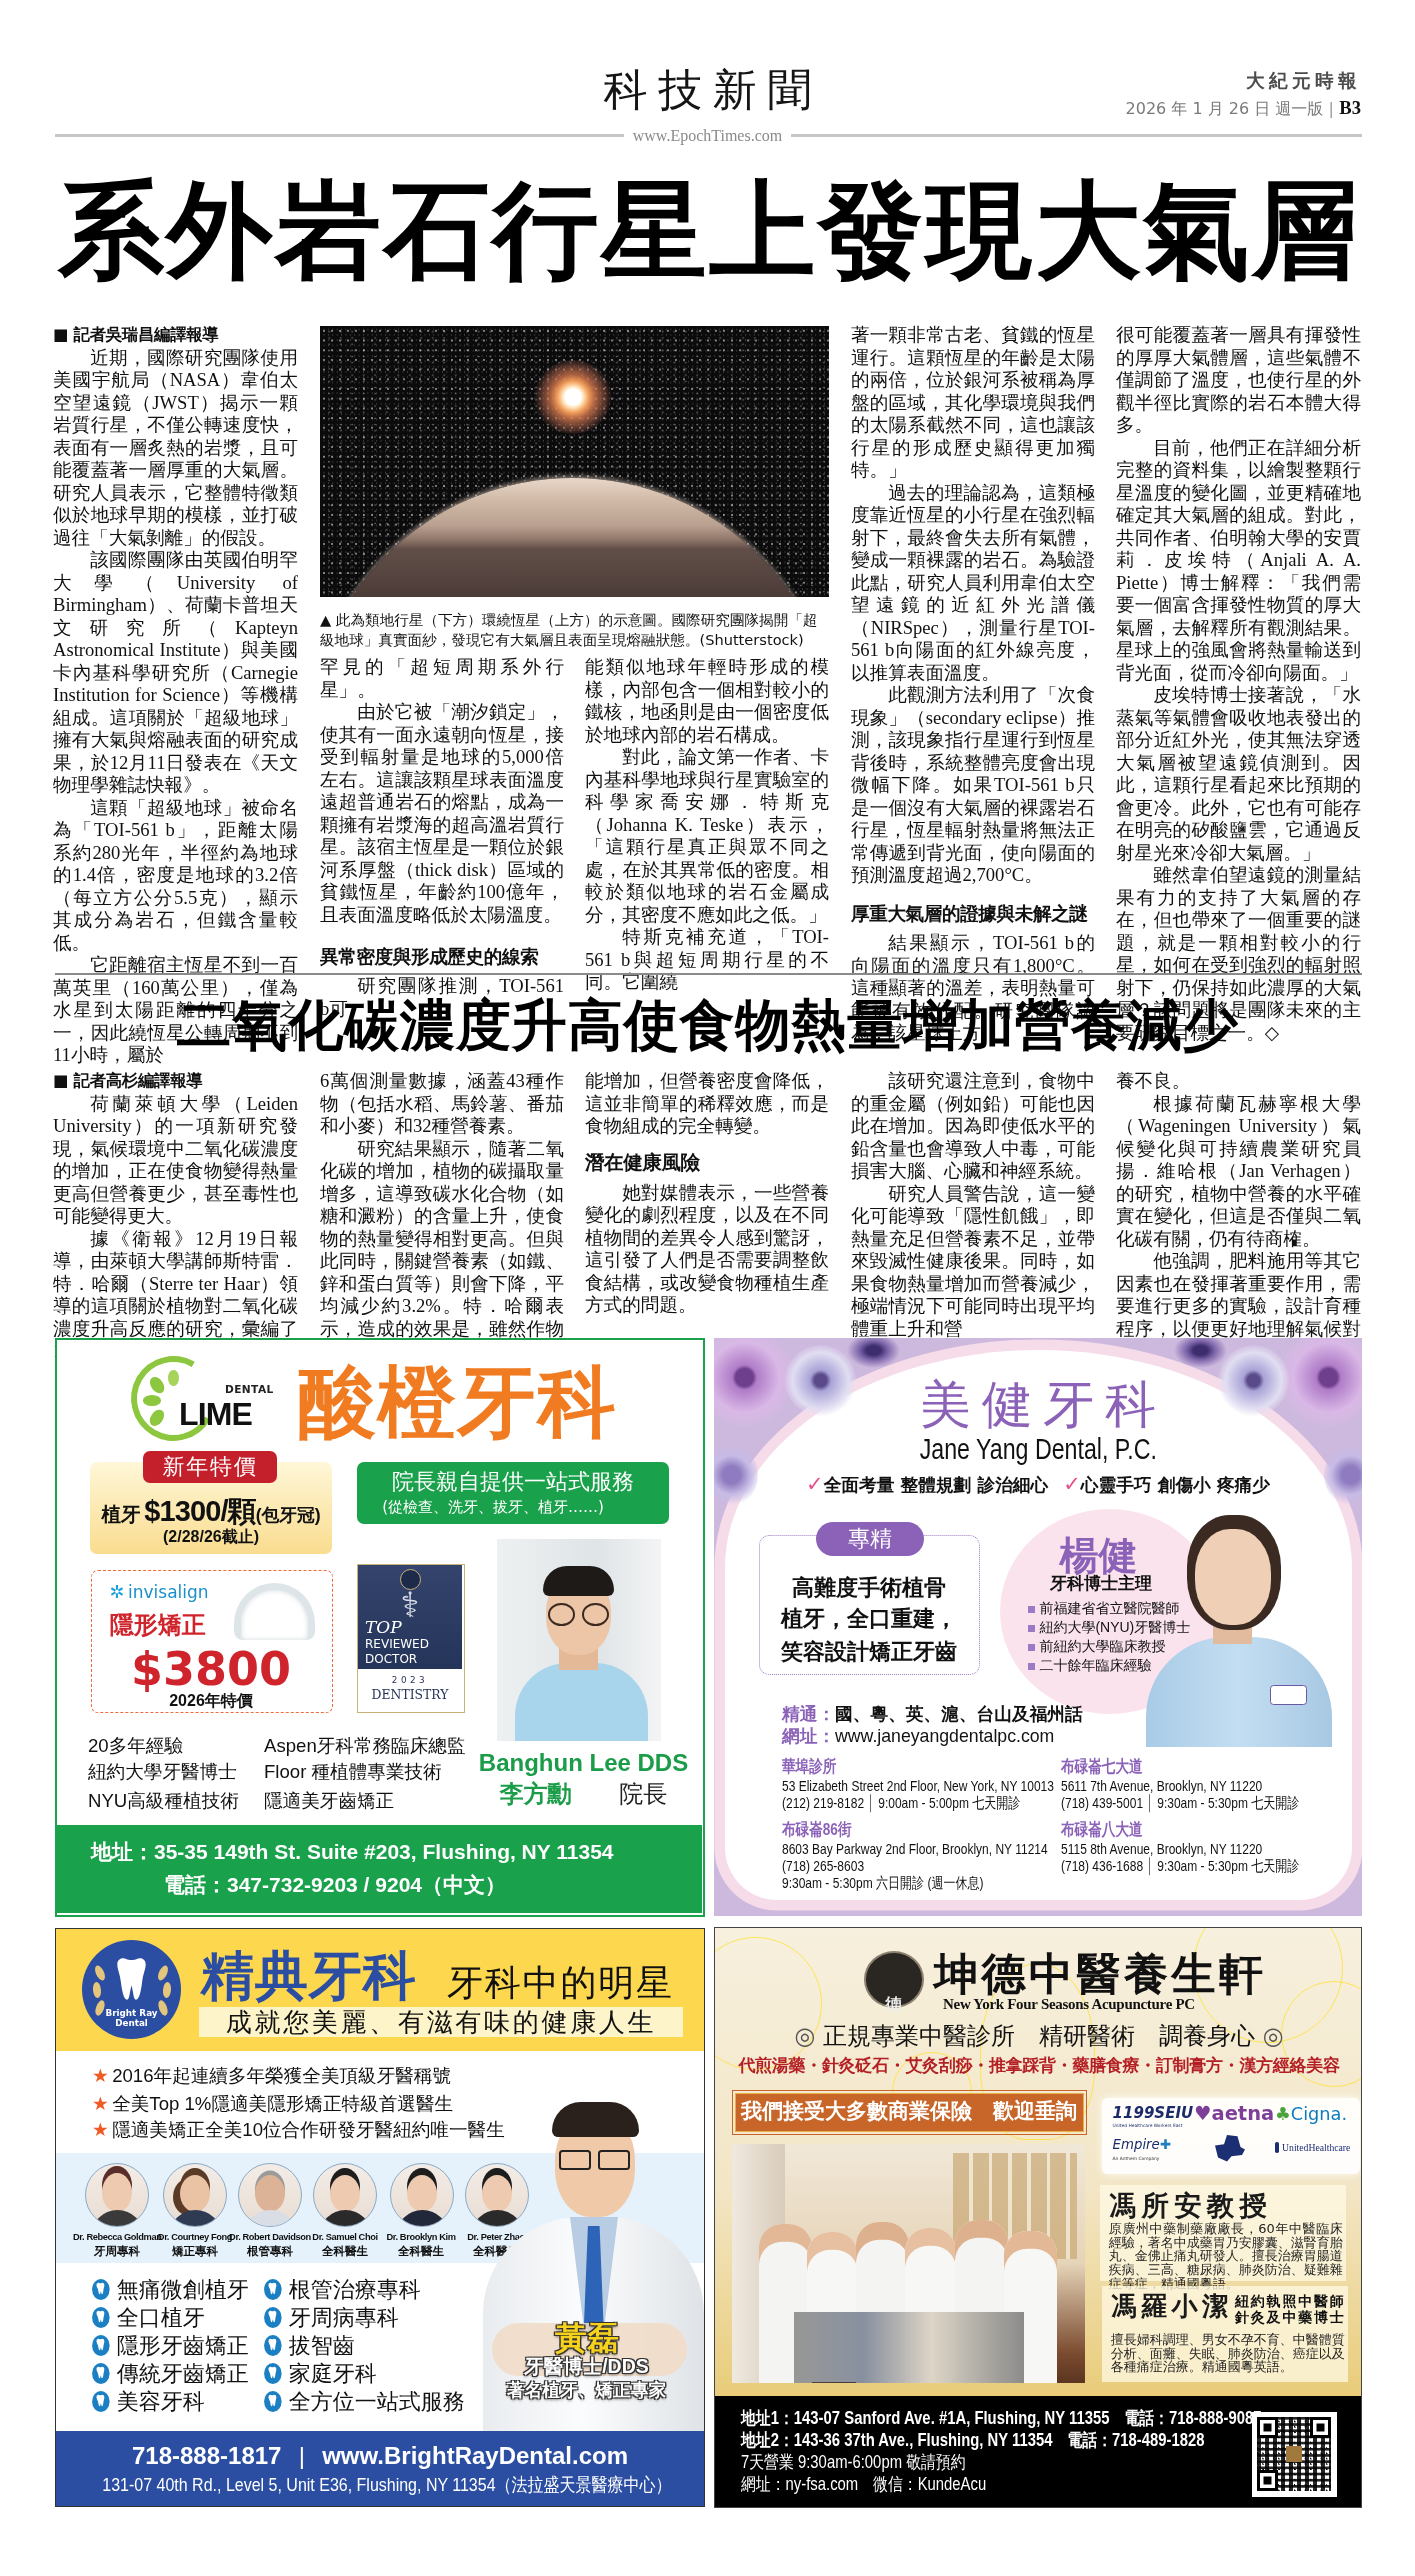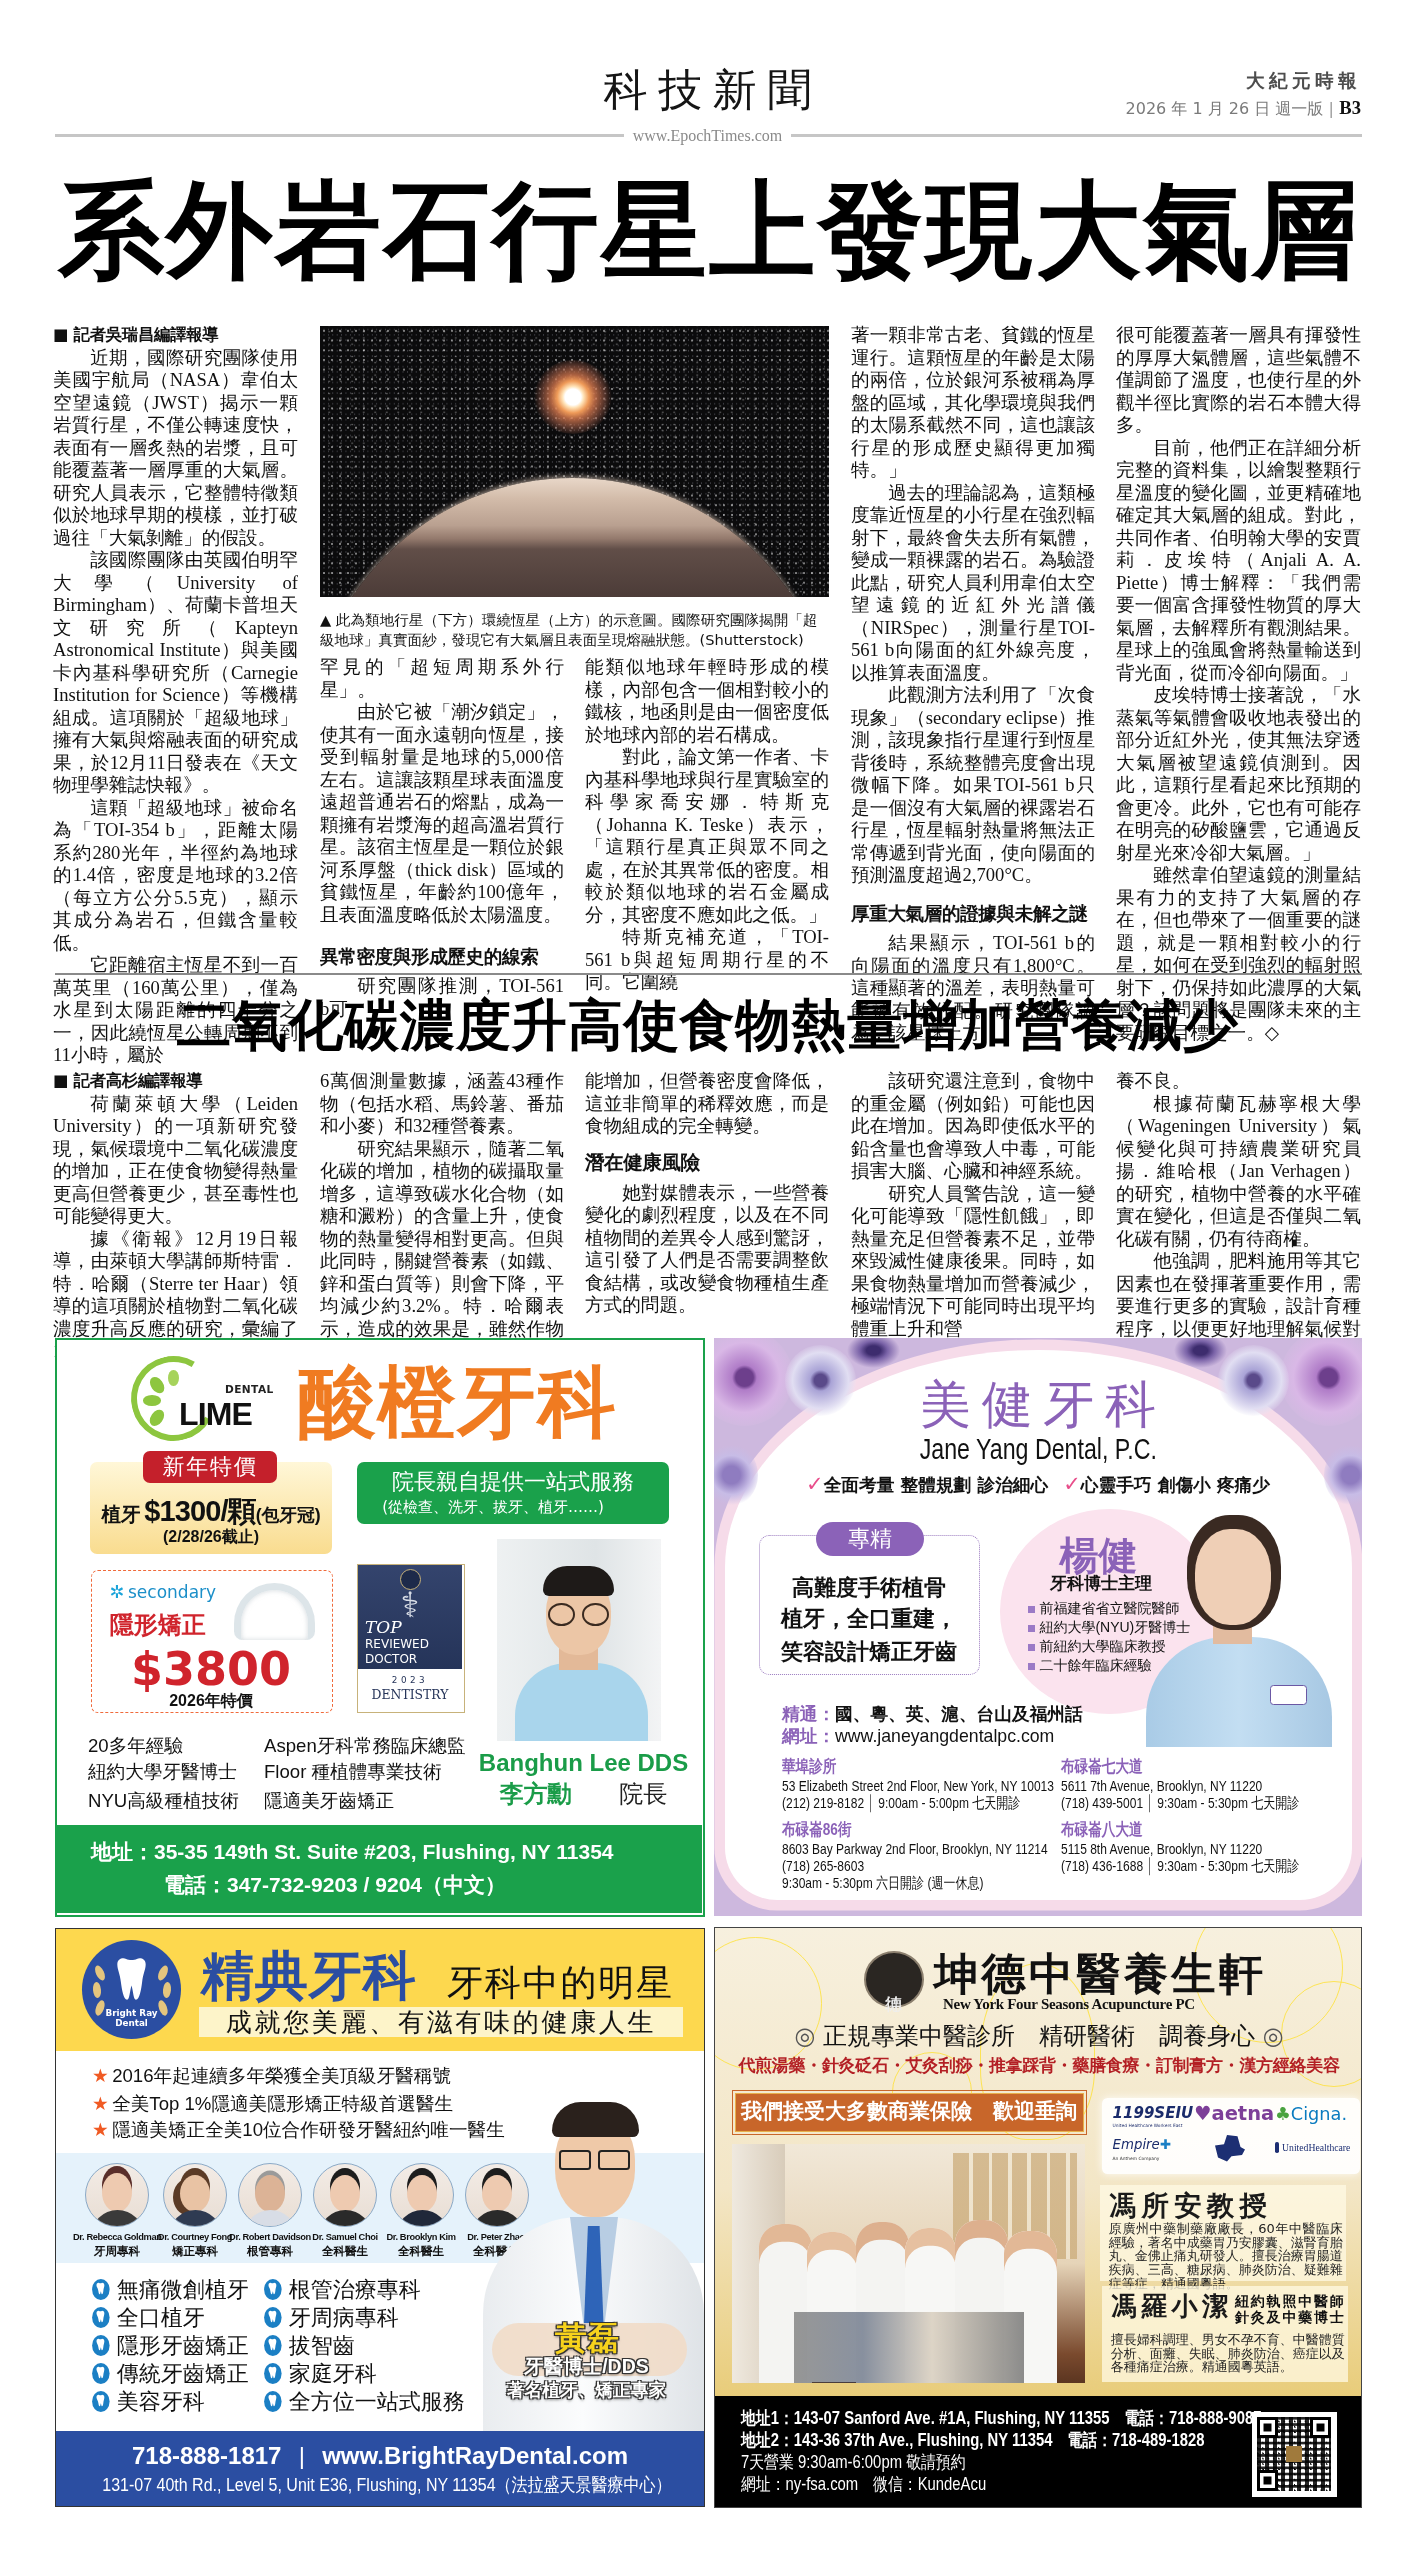--- a/index.html
+++ b/index.html
@@ -65,21 +65,21 @@
   </div>
   <div class="a rule"></div>
   <div class="a site"><span>www.EpochTimes.com</span></div>
 
   <div class="a hl1">系外岩石行星上發現大氣層</div>
 
   <div class="col" style="left:53px;top:324px;">
     <p class="byline">■ 記者吳瑞昌編譯報導</p>
     <p>近期，國際研究團隊使用美國宇航局（NASA）韋伯太空望遠鏡（JWST）揭示一顆岩質行星，不僅公轉速度快，表面有一層炙熱的岩漿，且可能覆蓋著一層厚重的大氣層。研究人員表示，它整體特徵類似於地球早期的模樣，並打破過往「大氣剝離」的假設。</p>
     <p>該國際團隊由英國伯明罕大學（University of Birmingham）、荷蘭卡普坦天文研究所（Kapteyn Astronomical Institute）與美國卡內基科學研究所（Carnegie Institution for Science）等機構組成。這項關於「超級地球」擁有大氣與熔融表面的研究成果，於12月11日發表在《天文物理學雜誌快報》。</p>
-    <p>這顆「超級地球」被命名為「TOI-354 b」，距離太陽系約280光年，半徑約為地球的1.4倍，密度是地球的3.2倍（每立方公分5.5克），顯示其成分為岩石，但鐵含量較低。</p>
+    <p>這顆「超級地球」被命名為「TOI-561 b」，距離太陽系約280光年，半徑約為地球的1.4倍，密度是地球的3.2倍（每立方公分5.5克），顯示其成分為岩石，但鐵含量較低。</p>
     <p>它距離宿主恆星不到一百萬英里（160萬公里），僅為水星到太陽距離的四十分之一，因此繞恆星公轉周期不到11小時，屬於</p>
   </div>
 
   <div class="a planet-img">
     <div class="a stars"></div>
     <div class="a sun"></div>
     <div class="a planet"></div>
   </div>
   <div class="a caption">▲ 此為類地行星（下方）環繞恆星（上方）的示意圖。國際研究團隊揭開「超級地球」真實面紗，發現它有大氣層且表面呈現熔融狀態。(Shutterstock)</div>
 
@@ -160,21 +160,21 @@
     <div class="a center lsans" style="left:33px;top:186px;width:242px;font-size:16px;font-weight:bold;line-height:21px;">(2/28/26截止)</div>
 
     <div class="a" style="left:300px;top:122px;width:312px;height:62px;border-radius:7px;background:#1aa14b;">
       <div class="a sans center" style="left:0;top:6.2px;width:312px;font-size:22px;line-height:28px;color:#fff;">院長親自提供一站式服務</div>
       <div class="a sans center" style="left:0;top:35px;width:272px;font-size:15px;line-height:21px;color:#fff;">(從檢查、洗牙、拔牙、植牙……)</div>
     </div>
 
     <div class="a" style="left:34px;top:230px;width:242px;height:143px;border:1.8px dashed #f06a3b;border-radius:7px;">
       <div class="a nw" style="left:17.7px;top:10.6px;">
         <span class="sans" style="font-size:17.7px;color:#1aa3d9;">✲</span>
-        <span class="sans" style="font-size:17px;color:#1b8fc9;">secondary</span>
+        <span class="sans" style="font-size:17px;color:#1b8fc9;">invisalign</span>
       </div>
       <div class="a" style="left:142px;top:12.4px;width:81px;height:57px;border-radius:41px 41px 8.8px 8.8px;border:7px solid rgba(220,228,232,.95);border-bottom:none;background:transparent;box-shadow:inset 0 0 5.3px rgba(180,190,196,.6);"></div>
       <div class="a sans nw" style="left:17.7px;top:39px;font-size:24px;font-weight:bold;line-height:30px;color:#d0242c;">隱形矯正</div>
       <div class="a sans center" style="left:0;top:73px;width:238px;font-size:46px;font-weight:bold;line-height:50px;color:#d0242c;">$3800</div>
       <div class="a lsans center" style="left:0;top:120px;width:238px;font-size:16px;font-weight:bold;line-height:19.5px;">2026年特價</div>
     </div>
 
     <div class="a" style="left:300px;top:224px;width:108px;height:149px;background:#fff;border:1.8px solid #c7b27a;">
       <div class="a" style="left:0;top:0;width:104px;height:104px;background:linear-gradient(180deg,#34446d,#253459);"></div>
       <div class="a" style="left:42px;top:3.5px;width:21px;height:21px;border-radius:50%;background:#1d2a4a;border:0.9px solid #c7b27a;"></div>

